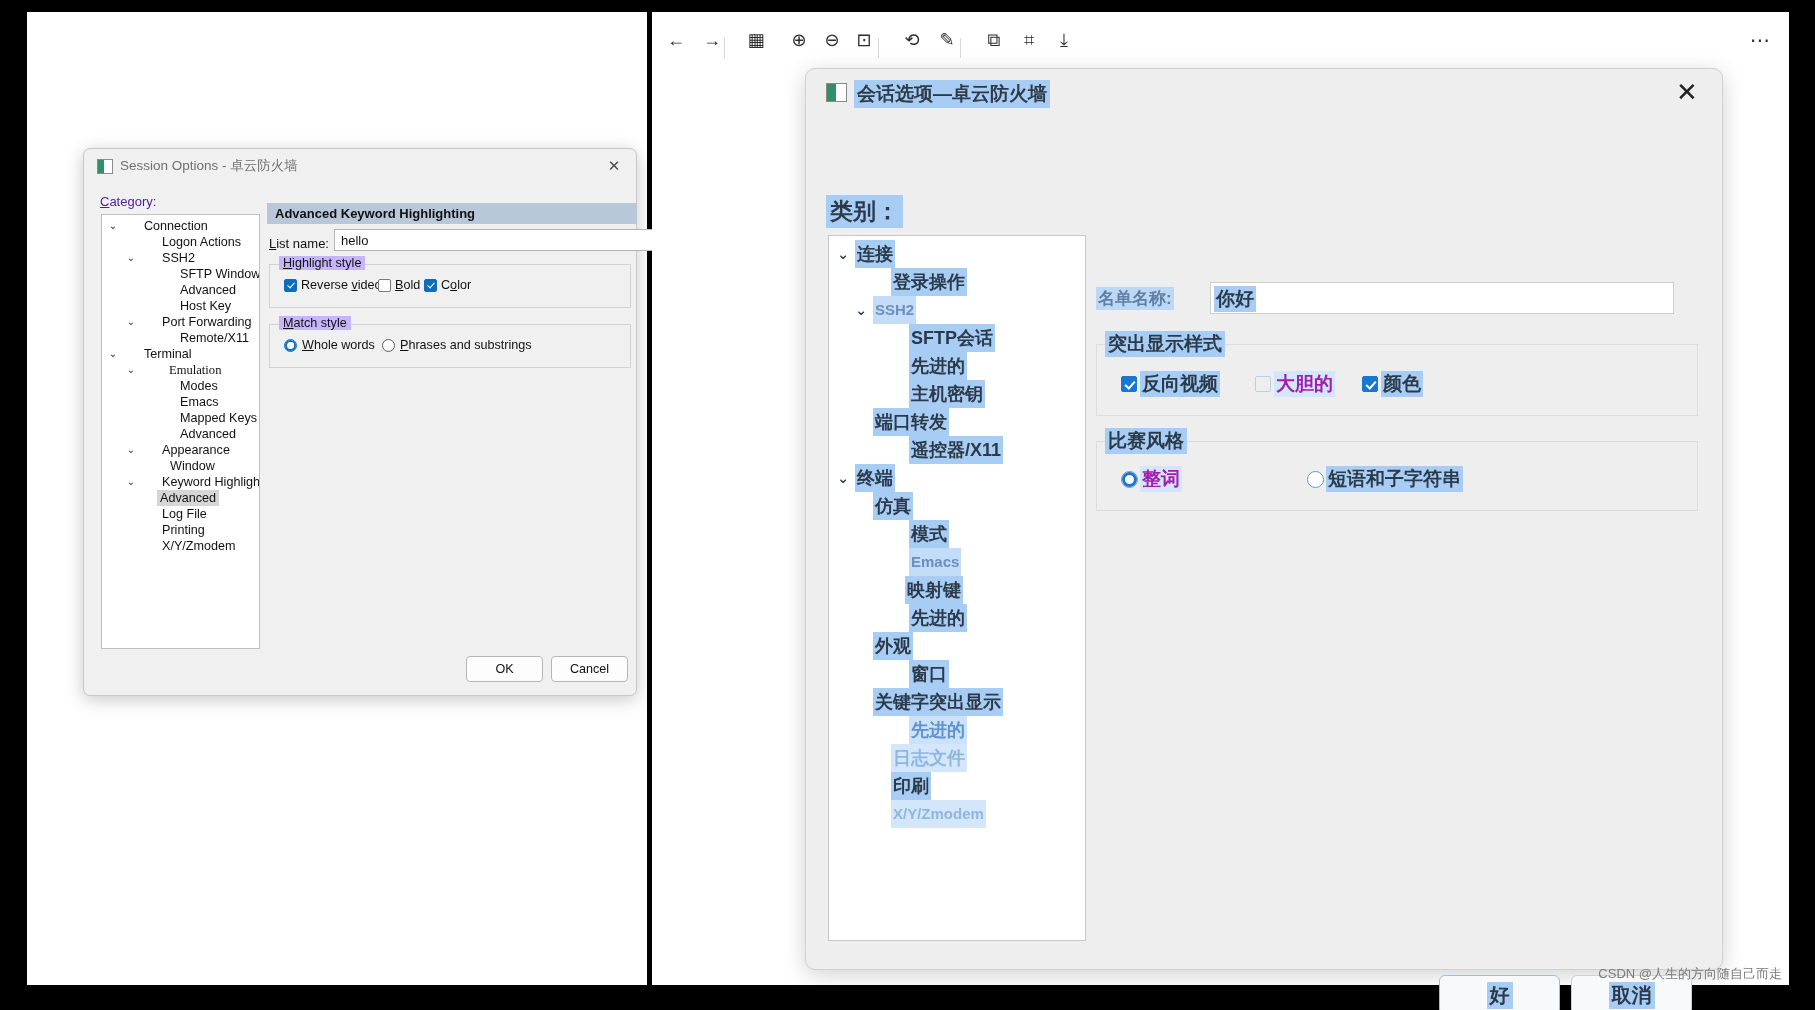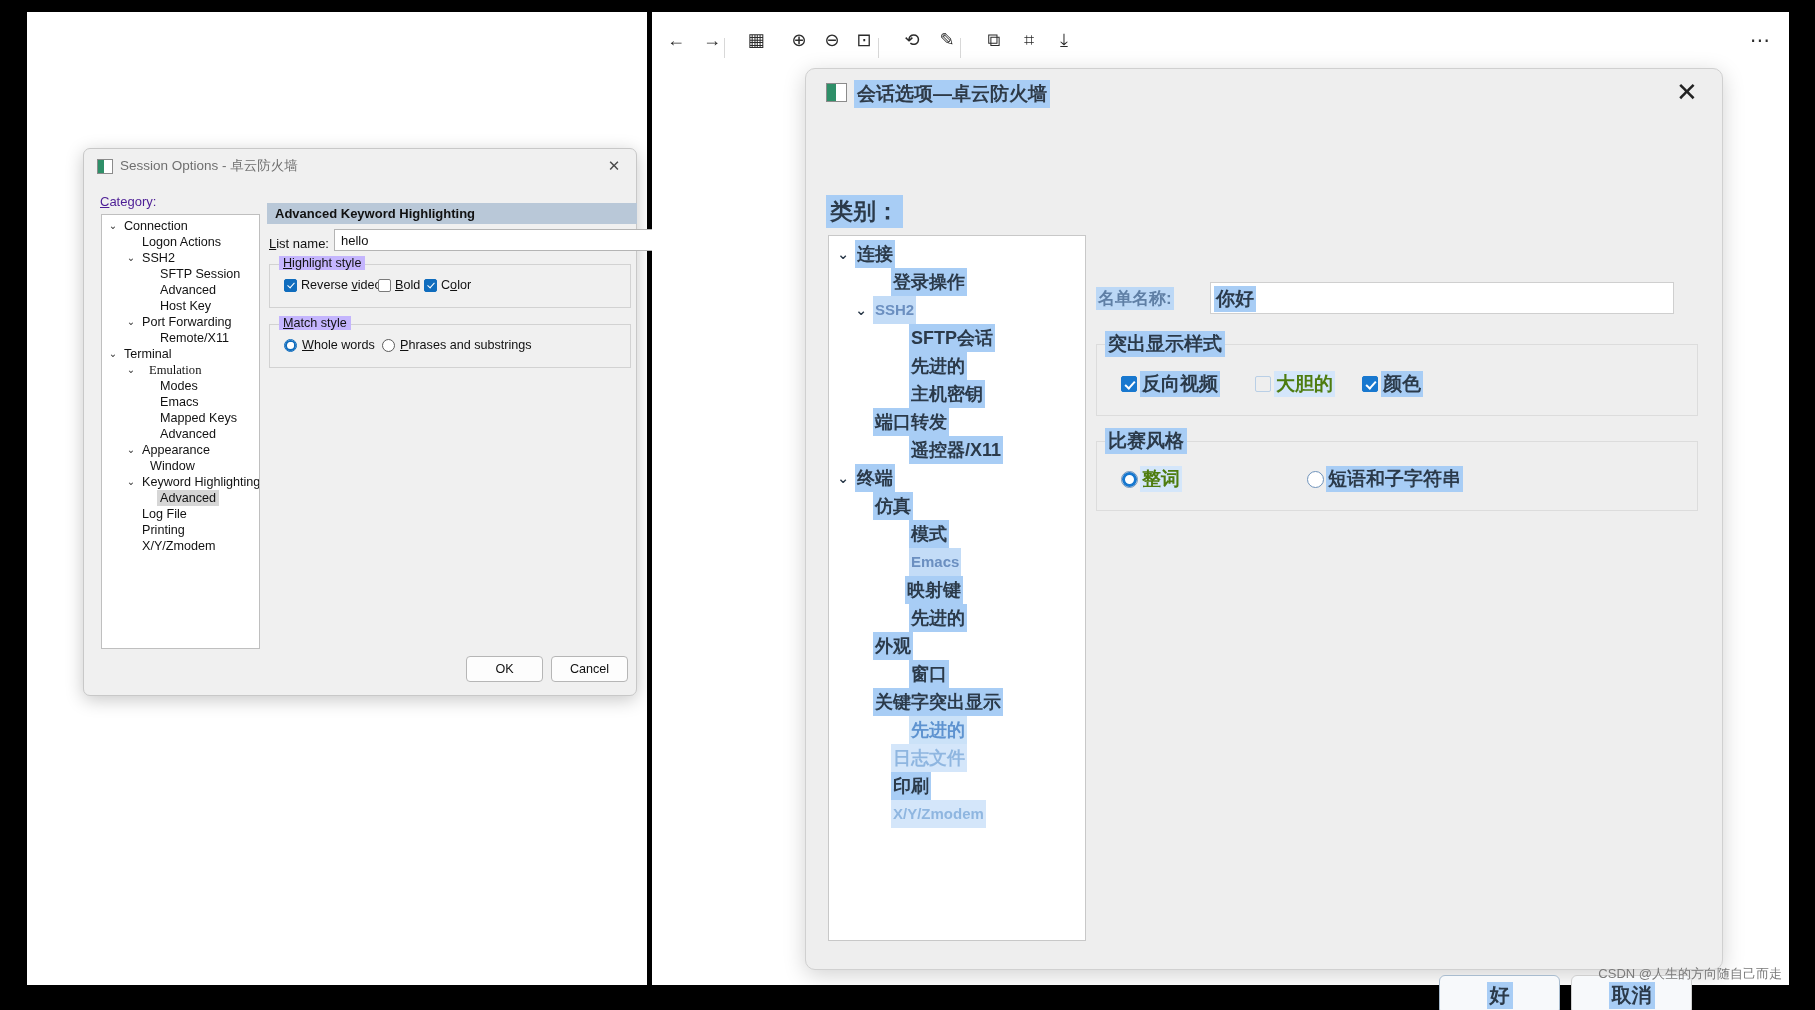--- a/index.html
+++ b/index.html
@@ -45,21 +45,21 @@
   #ld-close{position:absolute;right:8px;top:6px;width:28px;height:22px;
     display:flex;align-items:center;justify-content:center;color:#4a4a4a;font-size:15px;cursor:default;}
   #ld-cat-label{position:absolute;left:16px;top:45px;font-size:13px;color:#4c1d95;}
   #ld-cat-label u{text-decoration:underline;}
   #ld-tree{
     position:absolute;left:17px;top:65px;width:157px;height:430px;
     background:#fff;border:1px solid #bfbfbf;overflow:hidden;
   }
   .tn{position:relative;height:16px;line-height:16px;font-size:12.6px;white-space:nowrap;color:#111;}
   .tn .chev{position:absolute;width:12px;text-align:center;font-size:10px;color:#333;}
-  .tn .lbl{position:absolute;}
+  .tn .lbl{position:absolute;margin-left:20px;}
   .tn.sel .lbl{background:#d6d6d6;padding:0 3px;margin-left:-3px;}
   #ld-panel-head{
     position:absolute;left:183px;top:54px;width:370px;height:21px;
     background:#b9c8d8;display:flex;align-items:center;
   }
   #ld-panel-head span{font-weight:bold;font-size:13px;padding-left:8px;color:#111;}
   #ld-listname-lbl{position:absolute;left:185px;top:87px;font-size:13px;}
   #ld-listname-input{
     position:absolute;left:250px;top:80px;width:330px;height:22px;
     background:#fff;border:1px solid #b4b4b4;font-size:13px;
@@ -143,21 +143,21 @@
   #cn-hl-fs{left:290px;top:275px;width:600px;height:70px;}
   #cn-ms-fs{left:290px;top:372px;width:600px;height:68px;}
   .cn-cbrow{position:absolute;display:flex;align-items:center;}
   .cn-cbx{width:16px;height:16px;border:1px solid #7a7a7a;background:#fff;border-radius:2px;
     display:inline-block;margin-right:3px;position:relative;box-sizing:border-box;flex:none;}
   .cn-cbx.on{background:#1878cf;border-color:#1878cf;}
   .cn-cbx.on:after{content:"";position:absolute;left:4.5px;top:1.5px;width:4px;height:8px;
     border:solid #fff;border-width:0 2px 2px 0;transform:rotate(42deg);}
   .cn-cbx.faint{border-color:#b9cfe6;background:transparent;}
   .cn-lbl{font-size:19px;font-weight:bold;color:#2b3a4a;background:#a8cdf5;padding:0 2px;}
-  .cn-lbl.faint{color:#4d7c0f;background:#d4e6fa;}
+  .cn-lbl.faint{color:#a21caf;background:#d4e6fa;}
   .cn-rdo{width:17px;height:17px;border-radius:50%;display:inline-block;margin-right:2px;
     position:relative;box-sizing:border-box;flex:none;border:1px solid #6f93bb;background:#fff;}
   .cn-rdo.on{box-shadow:inset 0 0 0 3px #1878cf;}
   .cn-rdo.on:after{content:"";position:absolute;left:4.5px;top:4.5px;width:6px;height:6px;border-radius:50%;background:#fff;}
   .cn-btn{
     position:absolute;height:38px;background:#f7f9fb;border:1px solid #a8bccf;border-radius:6px;
     display:flex;align-items:center;justify-content:center;cursor:default;
   }
   .cn-btn .t{font-size:20px;font-weight:bold;color:#2b3a4a;background:#a8cdf5;padding:0 3px;}
   #cn-ok{left:633px;top:906px;width:119px;}
@@ -205,21 +205,21 @@
         <span class="lbl" style="left: 22px;">Connection</span>
       </div>
       <div class="tn" style="top: 0px;">
         <span class="lbl" style="left: 40px;">Logon Actions</span>
       </div>
       <div class="tn" style="top: 0px;">
         <span class="chev" style="left: 23px;">⌄</span>
         <span class="lbl" style="left: 40px;">SSH2</span>
       </div>
       <div class="tn" style="top: 0px;">
-        <span class="lbl" style="left: 58px;">SFTP Session</span>
+        <span class="lbl" style="left: 58px;">SFTP Window</span>
       </div>
       <div class="tn" style="top: 0px;">
         <span class="lbl" style="left: 58px;">Advanced</span>
       </div>
       <div class="tn" style="top: 0px;">
         <span class="lbl" style="left: 58px;">Host Key</span>
       </div>
       <div class="tn" style="top: 0px;">
         <span class="chev" style="left: 23px;">⌄</span>
         <span class="lbl" style="left: 40px;">Port Forwarding</span>

